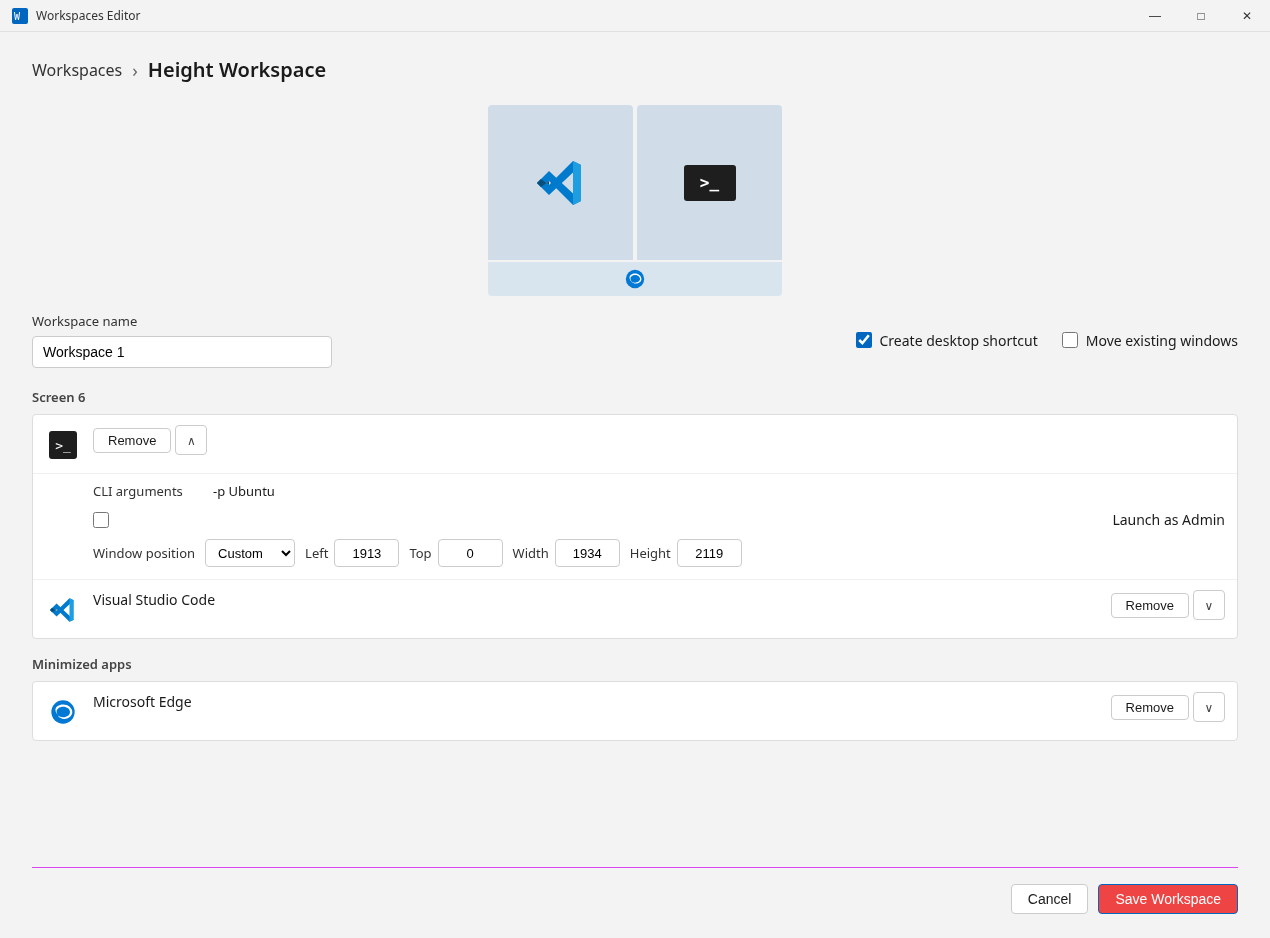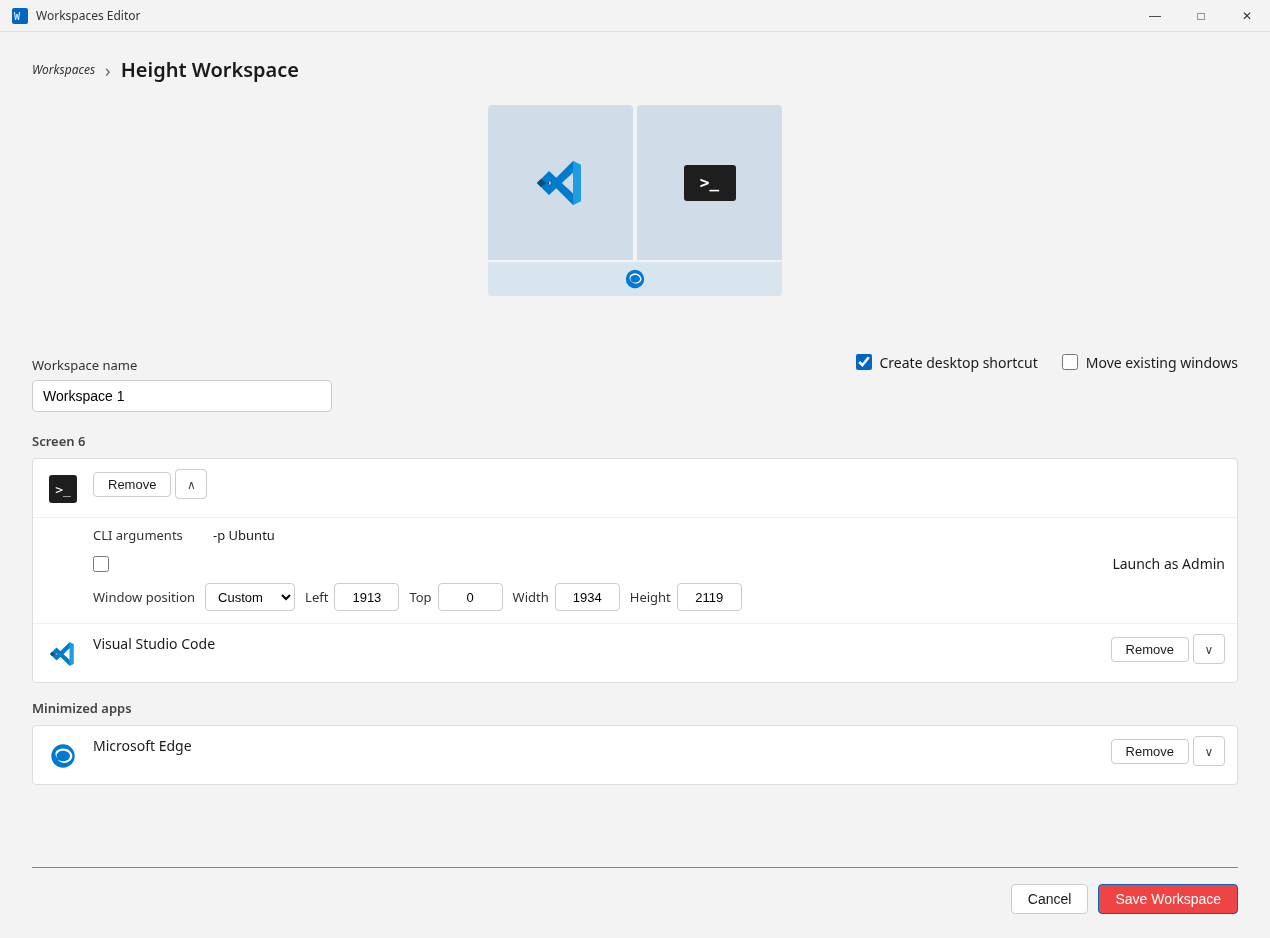--- a/index.html
+++ b/index.html
@@ -61,25 +61,24 @@
     }
 
     
     .breadcrumb {
       display: flex;
       align-items: center;
       gap: 10px;
       margin-bottom: 20px;
     }
     .breadcrumb-link {
-      font-size: 12px;
+      font-size: 16px;
       font-weight: 400;
       color: #333;
       cursor: pointer;
-      font-style: italic;
     }
     .breadcrumb-sep {
       font-size: 18px;
       color: #666;
     }
     .breadcrumb-current {
       font-size: 20px;
       font-weight: 600;
       color: #1a1a1a;
     }
@@ -152,21 +151,20 @@
     .workspace-name-row {
       display: flex;
       align-items: center;
       justify-content: space-between;
       margin-bottom: 20px;
     }
     .workspace-name-left {
       display: flex;
       flex-direction: column;
       gap: 6px;
-      margin-top: 44px;
     }
     .field-label {
       font-size: 13px;
       color: #333;
       font-weight: 400;
     }
     .text-input {
       width: 300px;
       height: 32px;
       border: 1px solid #ccc;

